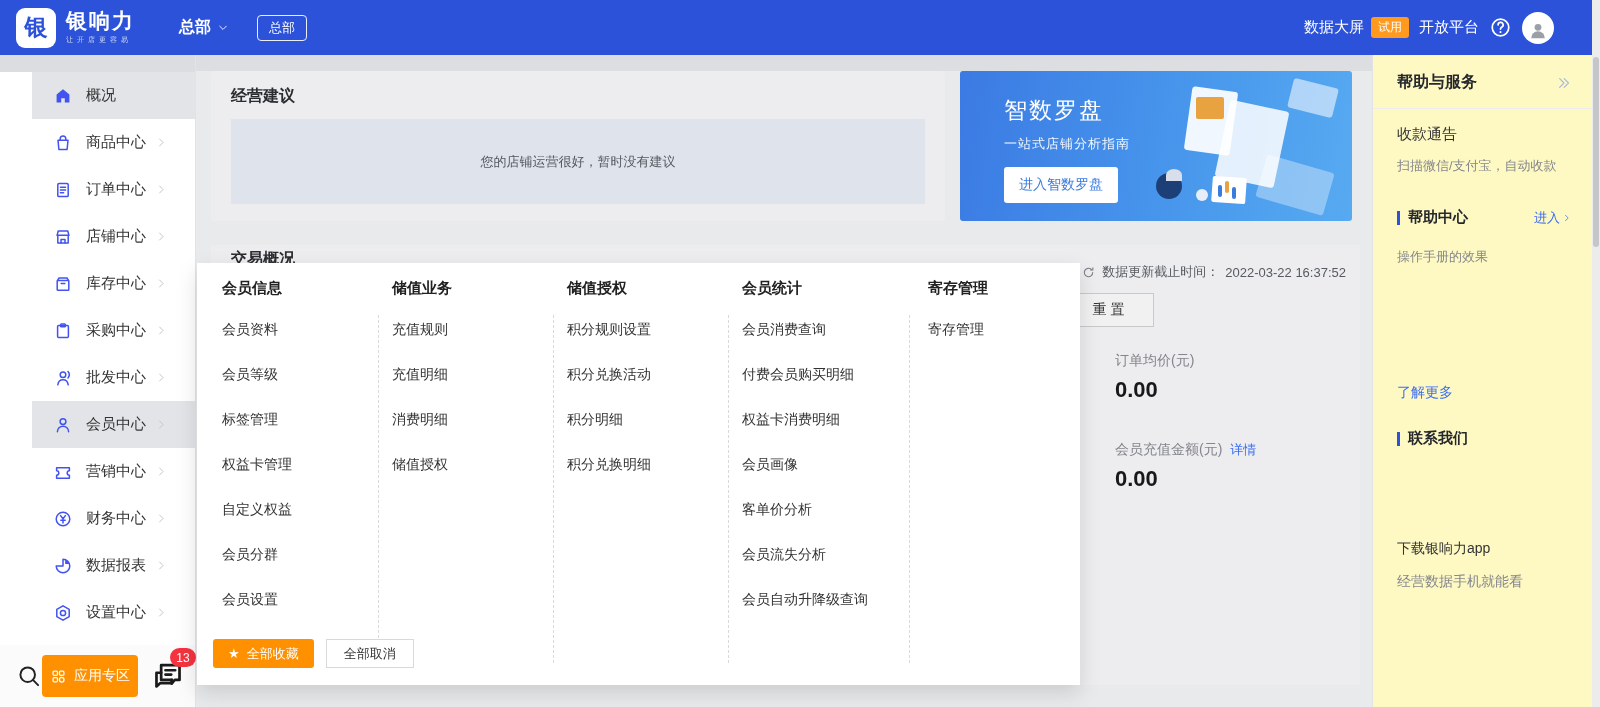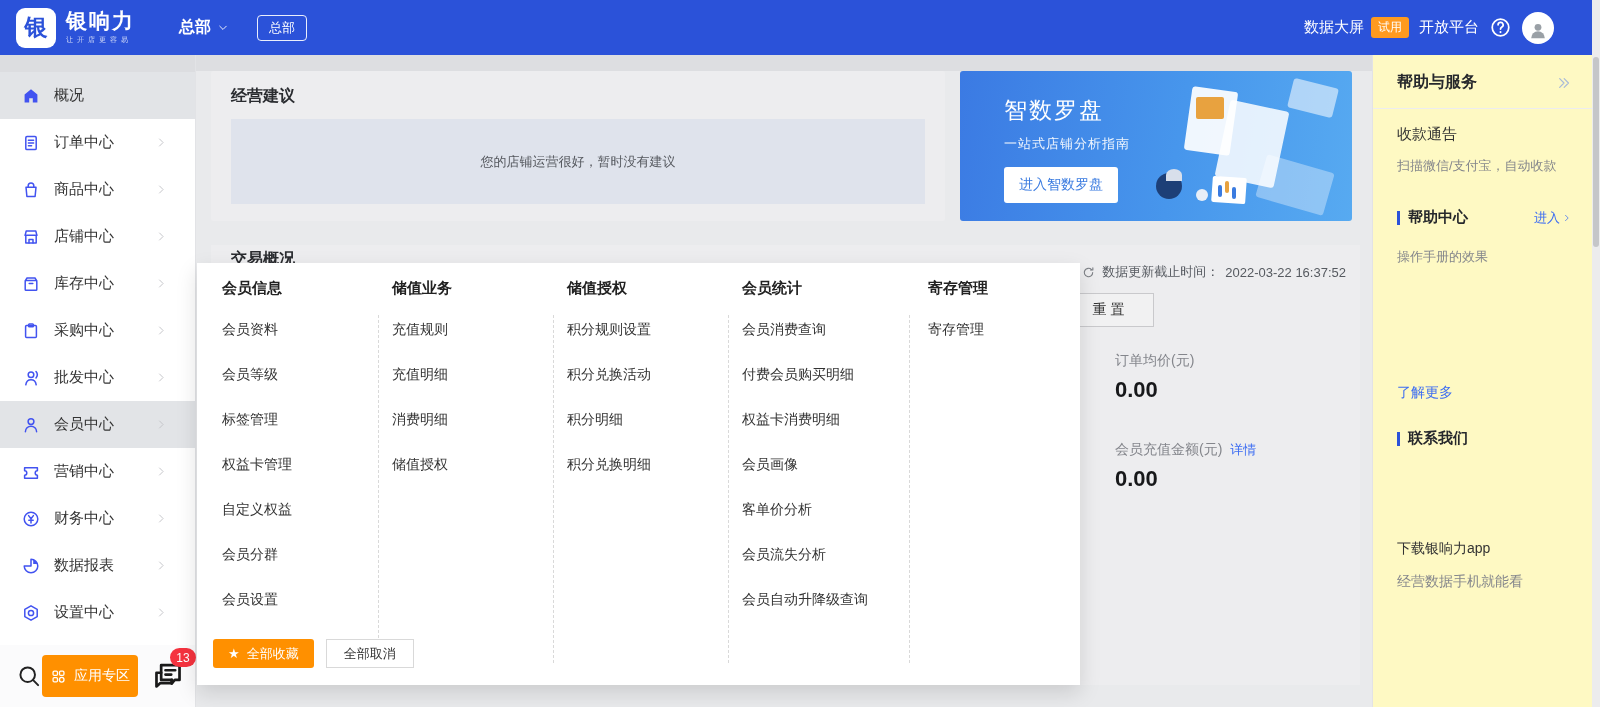--- a/index.html
+++ b/index.html
@@ -25,21 +25,21 @@
   .q-icon { width:23px; height:23px; color:#fff; cursor:pointer; }
   .avatar { width:32px; height:32px; background:#fff; border-radius:50%; color:#9aa0a6;
             display:flex; align-items:center; justify-content:center; overflow:hidden; cursor:pointer; }
   .avatar .icn { width:22px; height:22px; margin-top:4px; }
 
   
   .sidebar { position:absolute; left:0; top:55px; width:196px; height:652px; background:#fff;
              border-right:1px solid #e2e3e6; z-index:5; }
   .side-strip { height:17px; background:#dcdde0; }
   .sitem { height:47px; display:flex; align-items:center; padding:0 14px 0 21px;
-           color:#333; font-size:15px; cursor:pointer; }
+           color:#333; font-size:15px; cursor:pointer;margin-left:32px; }
   .sitem.active { background:#e2e4e7; }
   .sitem .icn { width:20px; height:20px; color:#4253f0; margin-right:13px; flex:none; }
   .sitem .arrow { margin-left:auto; width:13px; height:13px; color:#c3c4c8; flex:none; }
   .side-tools { position:absolute; left:0; bottom:0; width:195px; height:62px; background:#fbfbfc;
                 display:flex; align-items:center; z-index:8; }
   .search-btn { width:26px; height:26px; color:#222; margin-left:16px; cursor:pointer; flex:none; }
   .apps-btn { margin-left:0; width:96px; height:42px; background:#ff9000; border:none; border-radius:4px;
               color:#fff; font-size:14px; display:flex; align-items:center; justify-content:center; gap:7px;
               cursor:pointer; font-family:inherit; }
   .apps-btn .icn { width:17px; height:17px; color:#fff; }
@@ -186,39 +186,39 @@
       <span class="icn">
           <svg viewBox="0 0 20 20" fill="none" stroke="currentColor" stroke-width="1.5" stroke-linecap="round" stroke-linejoin="round">
             <path d="M10 3.2 3.6 8.6V16.6H8.2V12.2h3.6v4.4h4.6V8.6Z" fill="currentColor" stroke="none"></path>
           </svg>
         </span>
       <span>概况</span>
     </div>
     <div class="sitem">
       <span class="icn">
           <svg viewBox="0 0 20 20" fill="none" stroke="currentColor" stroke-width="1.5" stroke-linecap="round" stroke-linejoin="round">
+            <path d="M5 7.2h10l-.9 9.3H5.9Z"></path>
+            <path d="M7.2 7V5.8a2.8 2.8 0 0 1 5.6 0V7"></path>
+          </svg>
+        </span>
+      <span>商品中心</span>
+      <span class="icn arrow">
+          <svg viewBox="0 0 20 20" fill="none" stroke="currentColor" stroke-width="1.5" stroke-linecap="round" stroke-linejoin="round">
+            <path d="M7 4.6 12.4 10 7 15.4"></path>
+          </svg>
+        </span>
+    </div>
+    <div class="sitem">
+      <span class="icn">
+          <svg viewBox="0 0 20 20" fill="none" stroke="currentColor" stroke-width="1.5" stroke-linecap="round" stroke-linejoin="round">
             <rect x="4.8" y="3.6" width="10.4" height="13" rx="1.2"></rect>
             <path d="M7.4 7.2h5.2M7.4 10h5.2M7.4 12.8h3.2"></path>
           </svg>
         </span>
       <span>订单中心</span>
-      <span class="icn arrow">
-          <svg viewBox="0 0 20 20" fill="none" stroke="currentColor" stroke-width="1.5" stroke-linecap="round" stroke-linejoin="round">
-            <path d="M7 4.6 12.4 10 7 15.4"></path>
-          </svg>
-        </span>
-    </div>
-    <div class="sitem">
-      <span class="icn">
-          <svg viewBox="0 0 20 20" fill="none" stroke="currentColor" stroke-width="1.5" stroke-linecap="round" stroke-linejoin="round">
-            <path d="M5 7.2h10l-.9 9.3H5.9Z"></path>
-            <path d="M7.2 7V5.8a2.8 2.8 0 0 1 5.6 0V7"></path>
-          </svg>
-        </span>
-      <span>商品中心</span>
       <span class="icn arrow">
           <svg viewBox="0 0 20 20" fill="none" stroke="currentColor" stroke-width="1.5" stroke-linecap="round" stroke-linejoin="round">
             <path d="M7 4.6 12.4 10 7 15.4"></path>
           </svg>
         </span>
     </div>
     <div class="sitem">
       <span class="icn">
           <svg viewBox="0 0 20 20" fill="none" stroke="currentColor" stroke-width="1.5" stroke-linecap="round" stroke-linejoin="round">
             <path d="M4.2 8.2 5.2 4h9.6l1 4.2"></path>

